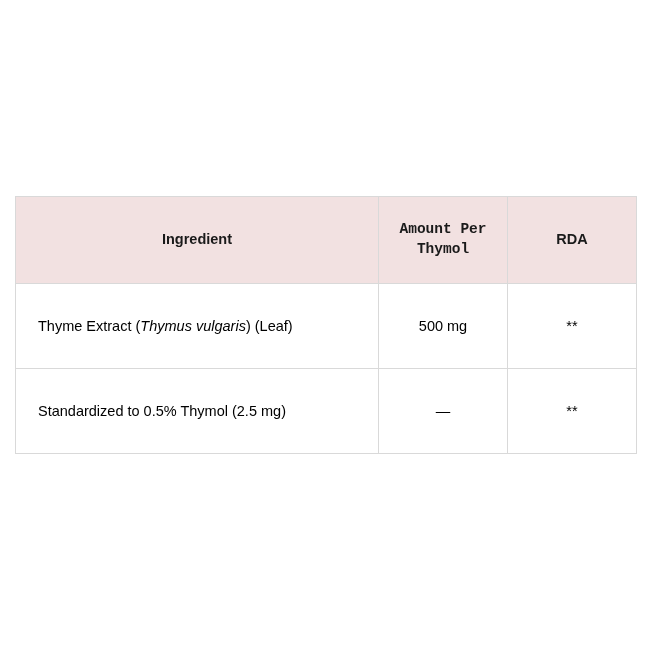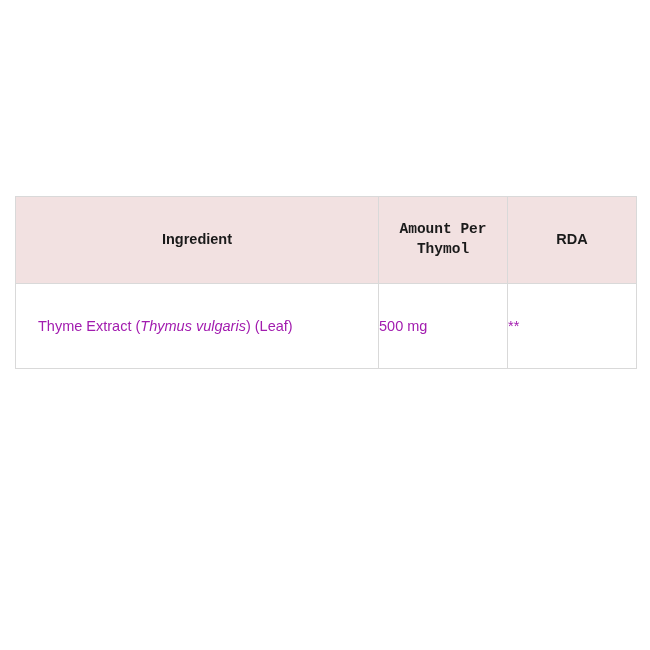--- a/index.html
+++ b/index.html
@@ -47,30 +47,30 @@
     height: 86px;
     line-height: 1.35;
   }
   thead th.col-ingredient { width: 362px; }
   thead th.col-amount { width: 128px; font-family: Liberation Mono, monospace; }
   thead th.col-rda { width: 128px; }
 
   tbody td {
     height: 84px;
     font-size: 14.5px;
-    color: #a21caf;
+    color: #000000;
   }
   tbody td.cell-ingredient {
     text-align: left;
     padding: 0 22px;
     line-height: 1.4;
   }
   tbody td.cell-amount,
   tbody td.cell-rda {
-    text-align: left;
+    text-align: center;
   }
   .latin {
     font-style: italic;
   }
   .nowrap-head {
     display: block;
   }
 </style>
 </head>
 <body>
@@ -87,16 +87,21 @@
           </th>
           <th class="col-rda">RDA</th>
         </tr>
       </thead>
       <tbody>
         <tr>
           <td class="cell-ingredient"><span>Thyme Extract (</span><span class="latin">Thymus vulgaris</span><span>) (Leaf)</span></td>
           <td class="cell-amount">500 mg</td>
           <td class="cell-rda">**</td>
         </tr>
+        <tr>
+          <td class="cell-ingredient"><span>Standardized to 0.5% Thymol (2.5 mg)</span><span class="latin"></span><span></span></td>
+          <td class="cell-amount">—</td>
+          <td class="cell-rda">**</td>
+        </tr>
       </tbody>
     </table>
   </div>
 </div>
 
 </body></html>

